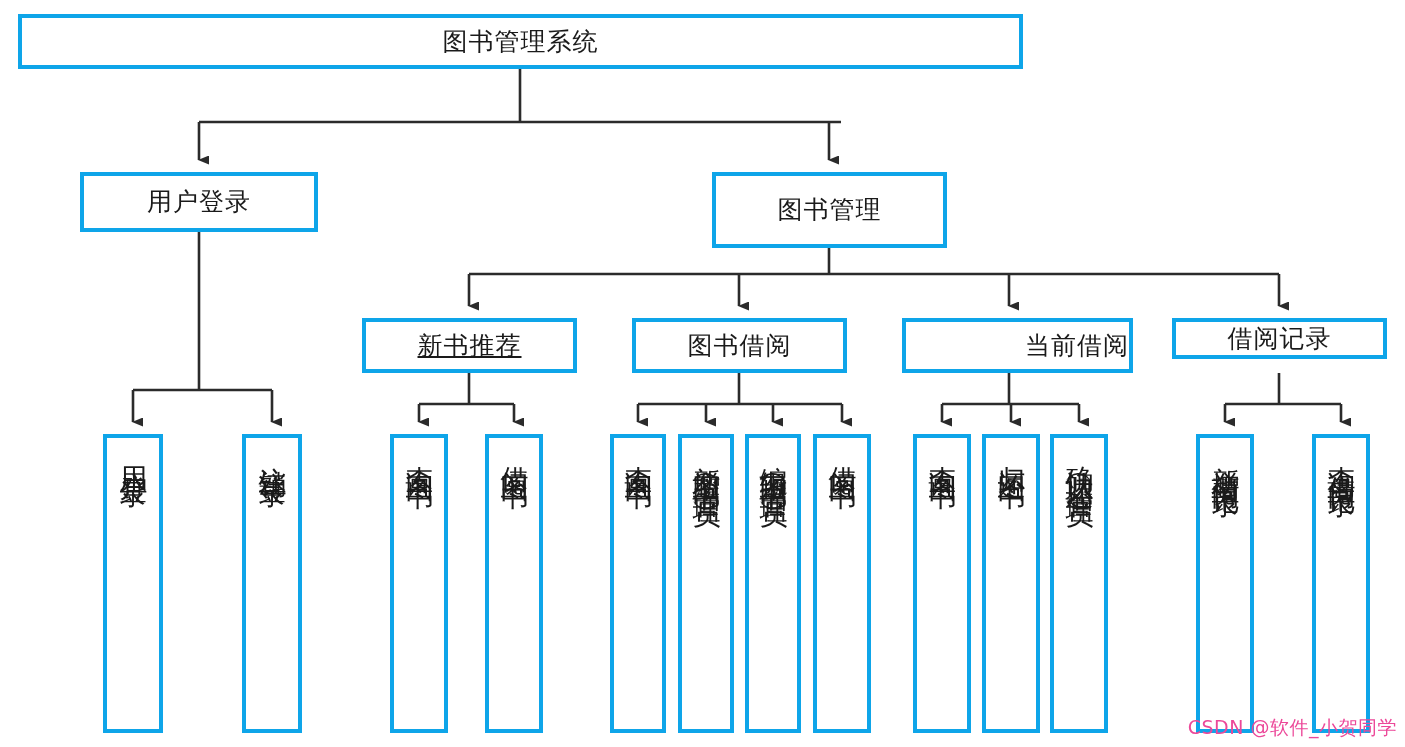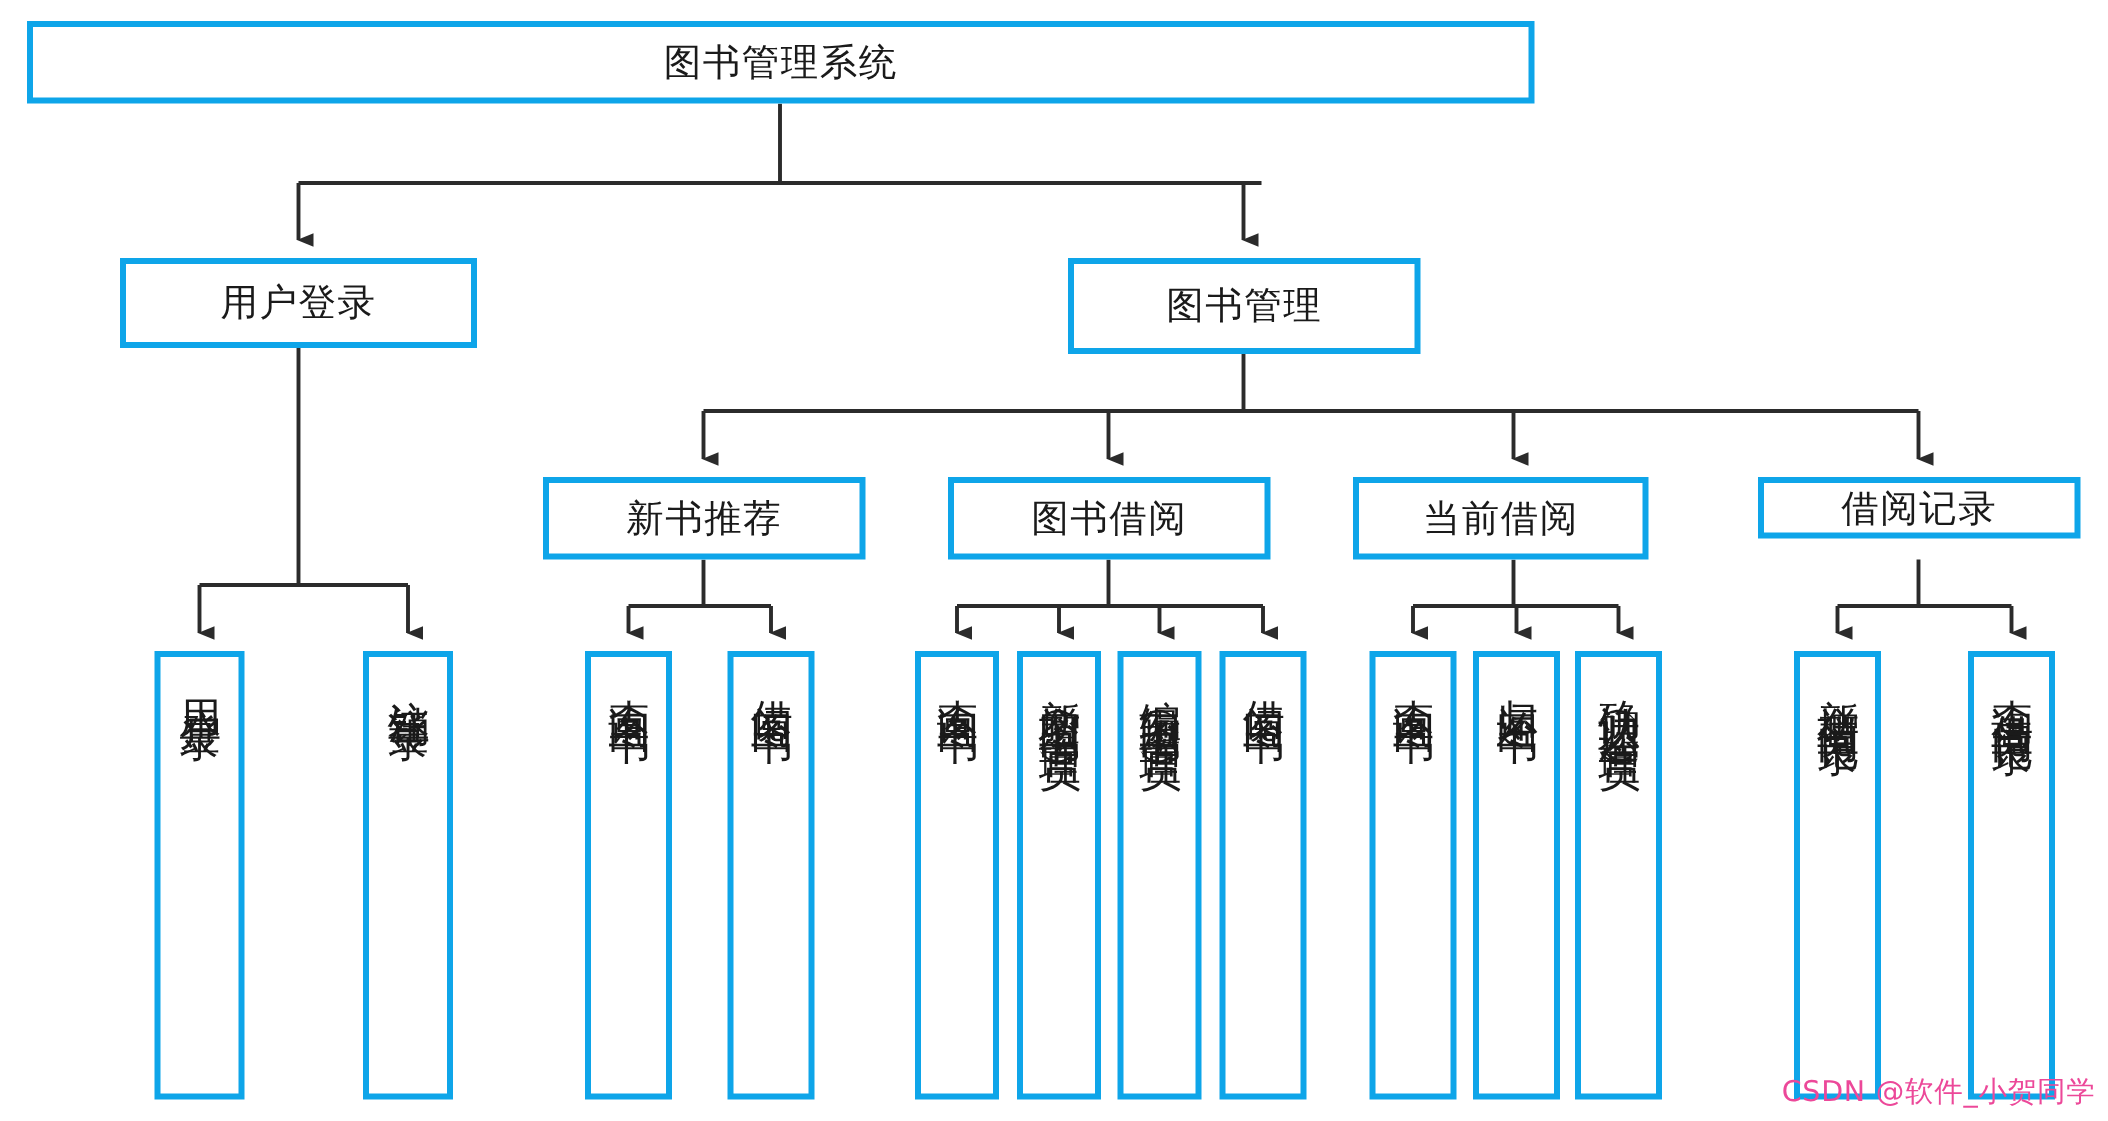--- a/index.html
+++ b/index.html
@@ -137,31 +137,31 @@
     </g>
   </svg>
 
   <div class="node horizontal" style="left:18px; top:14px; width:1005px; height:55px;">
     <span class="label">图书管理系统</span>
   </div>
 
   <div class="node horizontal" style="left:80px; top:172px; width:238px; height:60px;">
     <span class="label">用户登录</span>
   </div>
-  <div class="node horizontal" style="left:712px; top:172px; width:235px; height:64px;">
+  <div class="node horizontal" style="left:712px; top:172px; width:235px; height:76px;">
     <span class="label">图书管理</span>
   </div>
 
-  <div class="node horizontal" style="left:362px; top:318px; width:215px; height:55px;">
+  <div class="node horizontal" style="left:362px; top:318px; width:215px; height:55px;text-decoration:underline;">
     <span class="label">新书推荐</span>
   </div>
   <div class="node horizontal" style="left:632px; top:318px; width:215px; height:55px;">
     <span class="label">图书借阅</span>
   </div>
-  <div class="node horizontal" style="left:902px; top:318px; width:197px; height:55px;">
+  <div class="node horizontal" style="left:902px; top:318px; width:231px; height:55px;justify-content:flex-end;">
     <span class="label">当前借阅</span>
   </div>
   <div class="node horizontal" style="left:1172px; top:318px; width:215px; height:41px;">
     <span class="label">借阅记录</span>
   </div>
 
   <div class="node vertical" style="left:103px; top:434px; width:60px; height:299px;">
     <span class="label">用户登录</span>
   </div>
   <div class="node vertical" style="left:242px; top:434px; width:60px; height:299px;">

